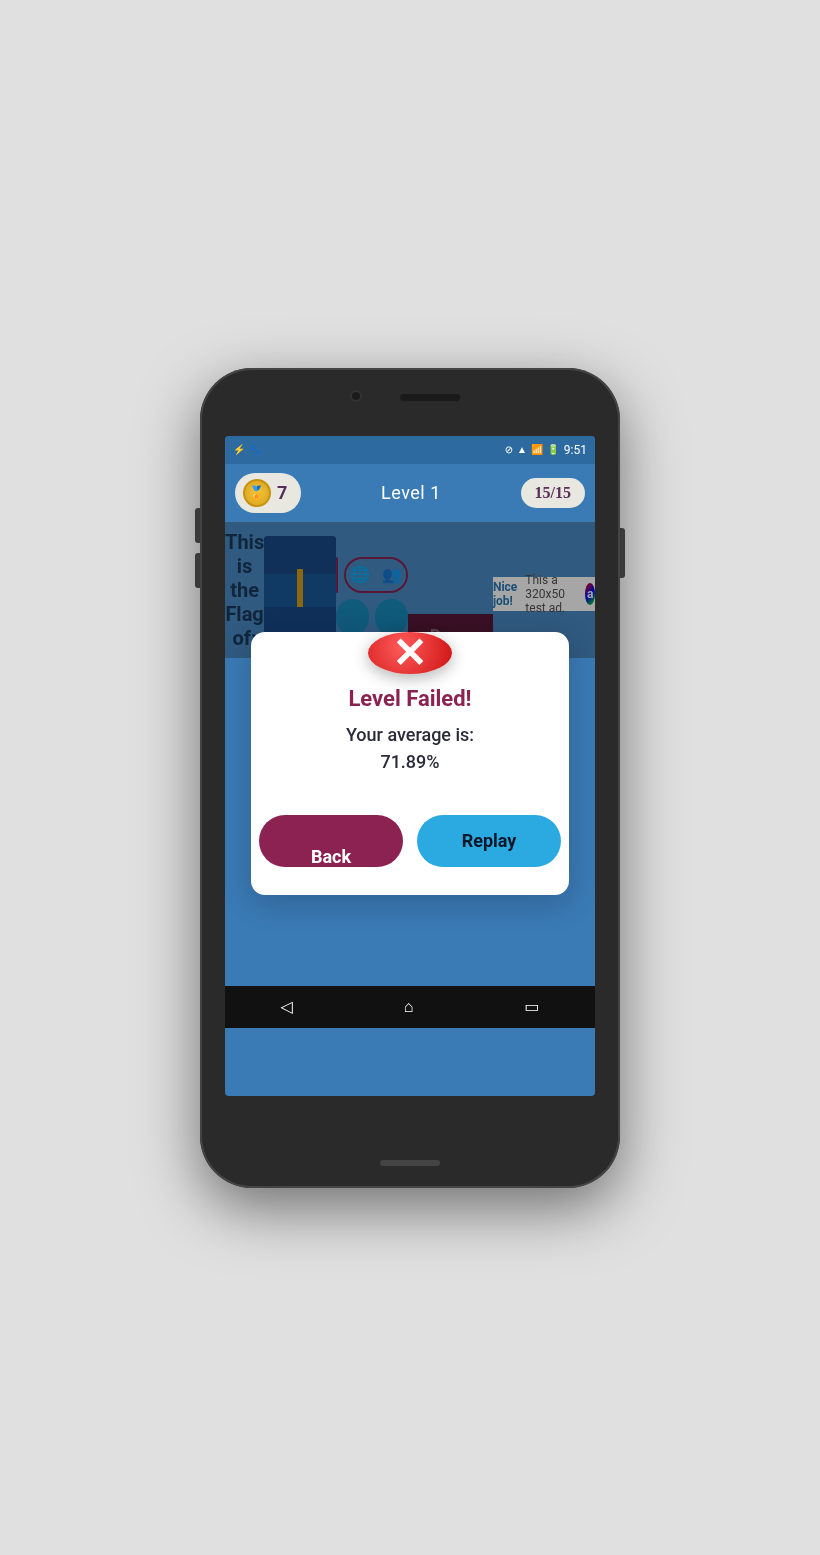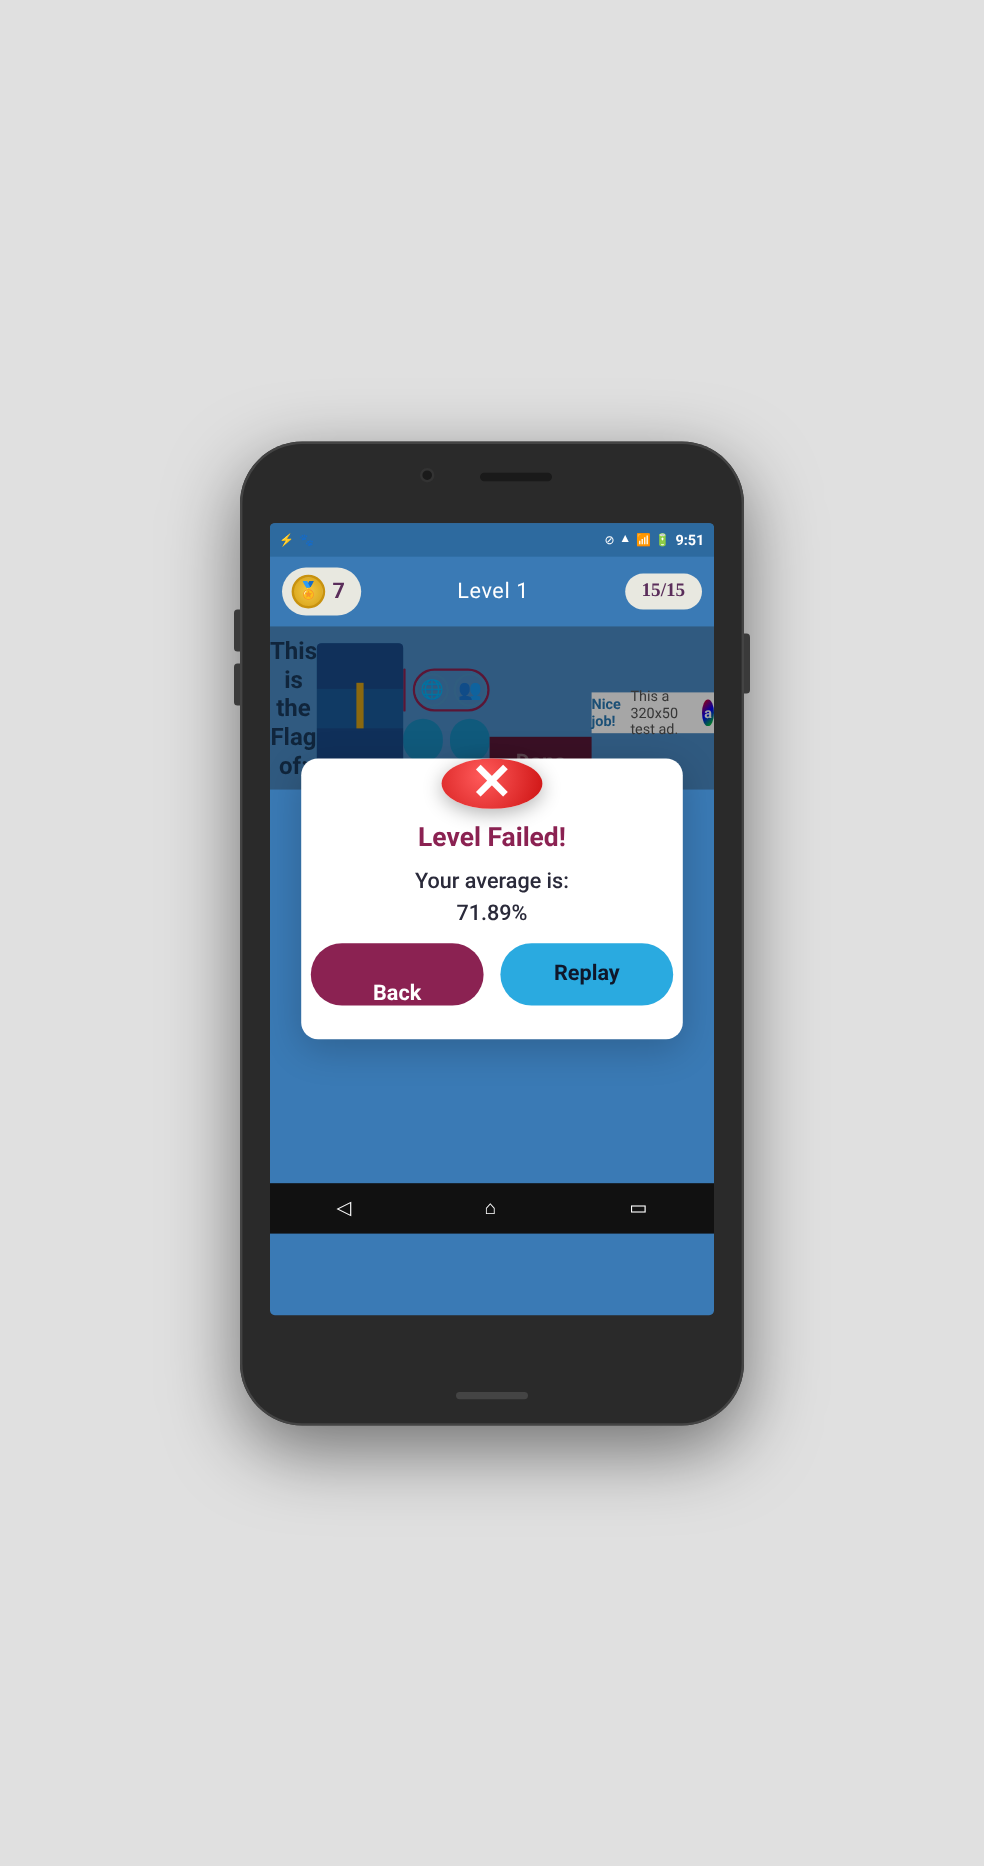--- a/index.html
+++ b/index.html
@@ -106,21 +106,21 @@
       align-items: center;
       gap: 4px;
     }
     .status-icon {
       color: white;
       font-size: 10px;
     }
     .status-time {
       color: white;
       font-size: 12px;
-      font-weight: bold;
+      font-weight: normal;
     }
 
     
     .app-header {
       width: 100%;
       height: 58px;
       background: #3a7ab5;
       display: flex;
       align-items: center;
       justify-content: space-between;
@@ -367,21 +367,21 @@
       font-size: 22px;
       font-weight: bold;
       margin-bottom: 10px;
     }
     .modal-body {
       color: #2a2a3a;
       font-size: 18px;
       font-weight: 500;
       text-align: center;
       line-height: 1.5;
-      margin-bottom: 11px;
+      margin-bottom: 40px;
     }
     .modal-buttons {
       display: flex;
       gap: 14px;
       width: 100%;
     }
     .btn-back {
       flex: 1;
       height: 52px;
       background: #8b2252;

